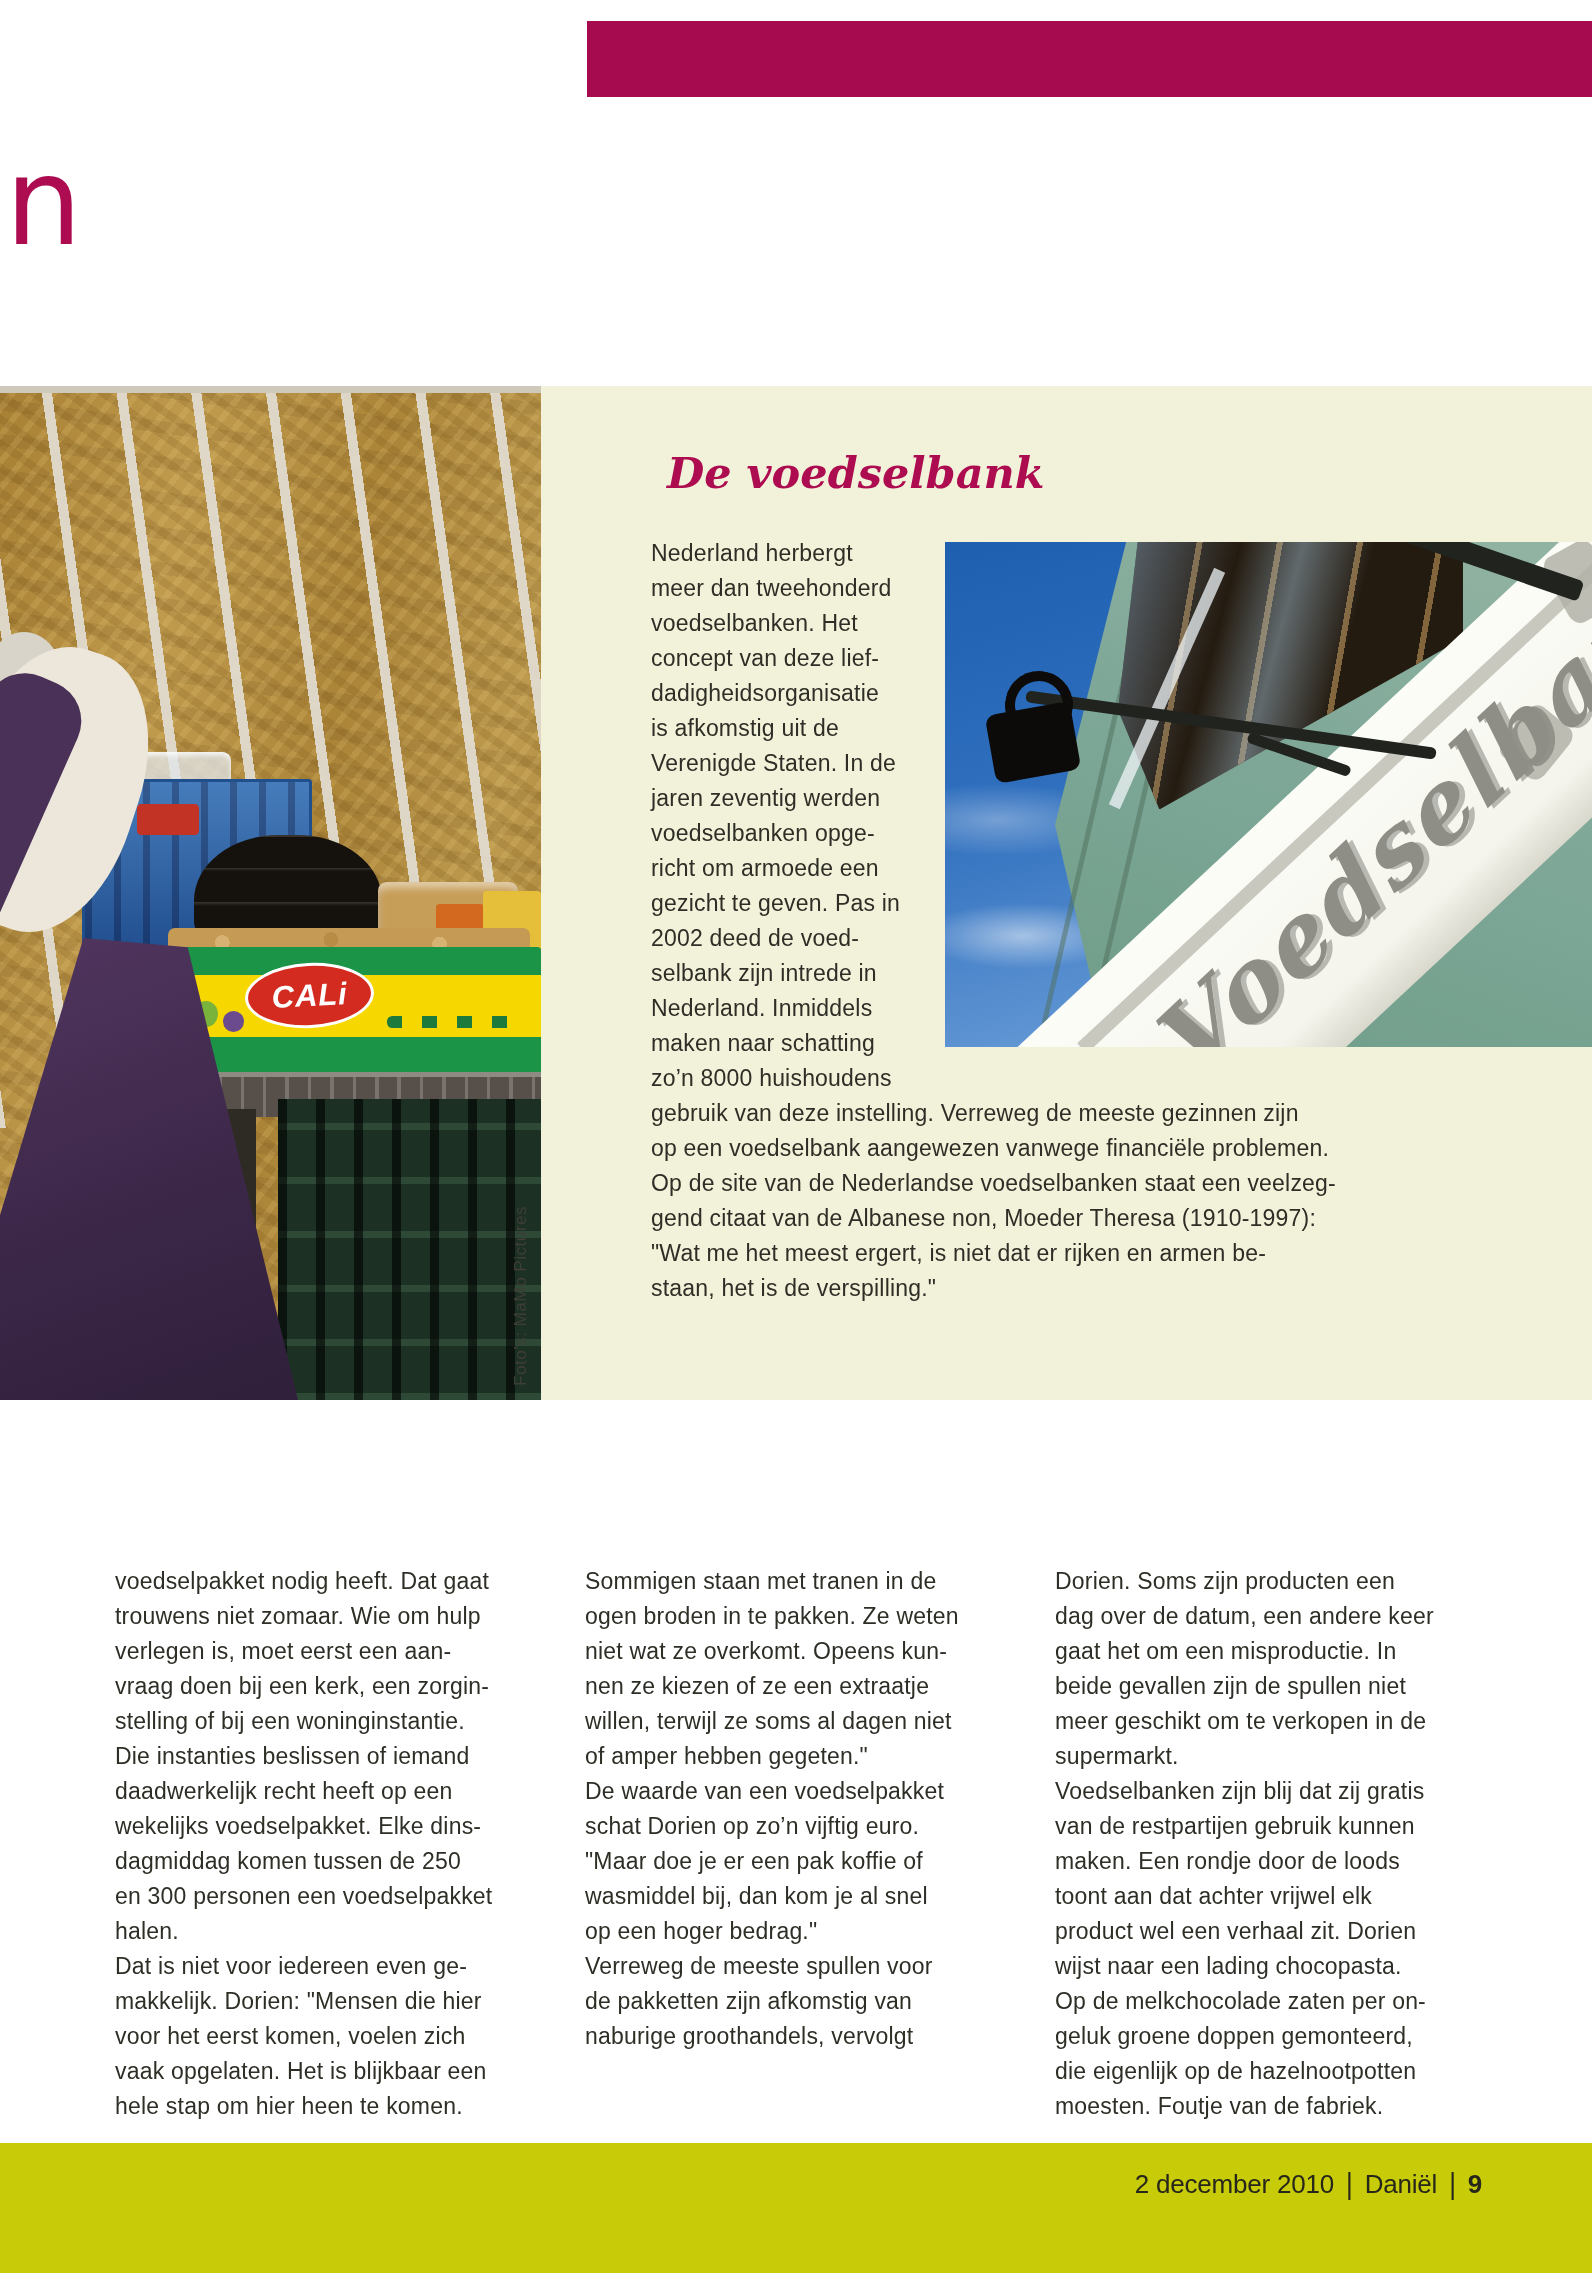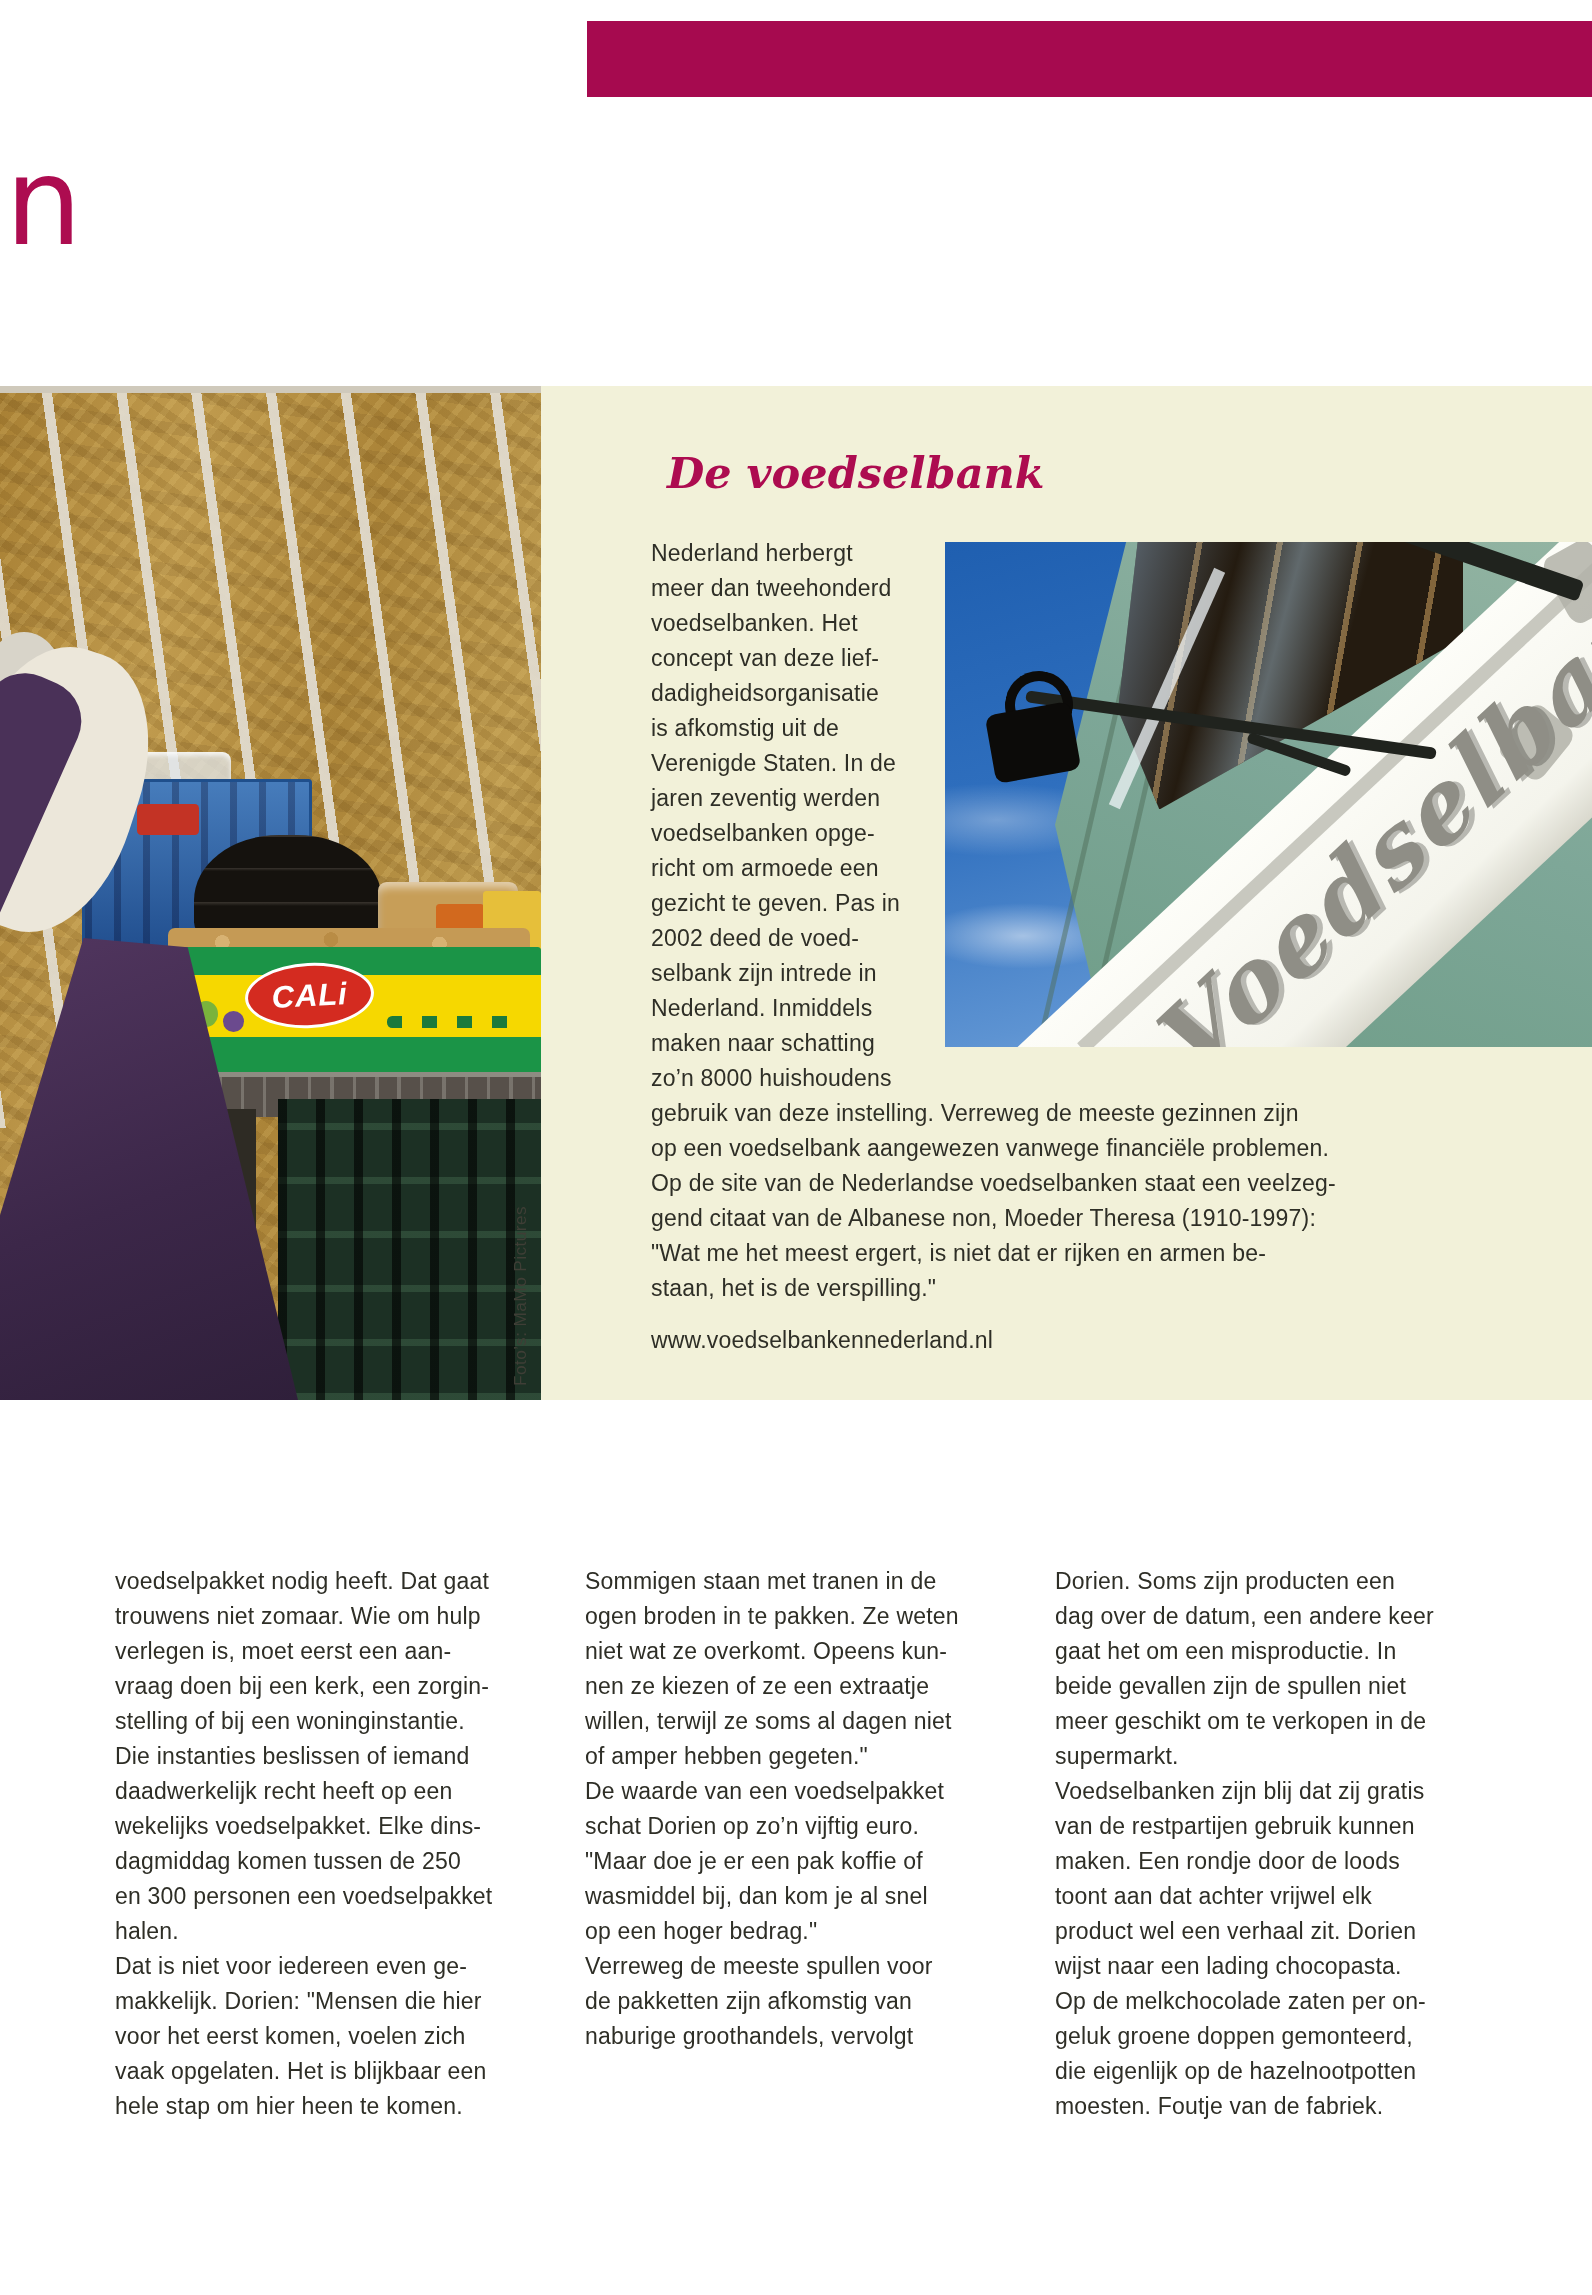--- a/index.html
+++ b/index.html
@@ -210,21 +210,20 @@
 selbank zijn intrede in
 Nederland. Inmiddels
 maken naar schatting
 zo’n 8000 huishoudens
 gebruik van deze instelling. Verreweg de meeste gezinnen zijn
 op een voedselbank aangewezen vanwege financiële problemen.
 Op de site van de Nederlandse voedselbanken staat een veelzeg-
 gend citaat van de Albanese non, Moeder Theresa (1910-1997):
 "Wat me het meest ergert, is niet dat er rijken en armen be-
 staan, het is de verspilling."</div>
-      <div class="website">www.voedselbankennederland.nl</div>
     </div>
   </div>
 
   <div class="columns">
     <div class="col">
       <div class="col-text">voedselpakket nodig heeft. Dat gaat
 trouwens niet zomaar. Wie om hulp
 verlegen is, moet eerst een aan-
 vraag doen bij een kerk, een zorgin-
 stelling of bij een woninginstantie.
@@ -269,15 +268,18 @@
 toont aan dat achter vrijwel elk
 product wel een verhaal zit. Dorien
 wijst naar een lading chocopasta.
 Op de melkchocolade zaten per on-
 geluk groene doppen gemonteerd,
 die eigenlijk op de hazelnootpotten
 moesten. Foutje van de fabriek.</div>
     </div>
   </div>
 
+  <div class="footer-bar">
+    <span>2 december 2010</span><span class="sep">|</span><span>Daniël</span><span class="sep">|</span><span class="pagenum">9</span>
+  </div>
 
 </div>
 
 
 </body></html>

